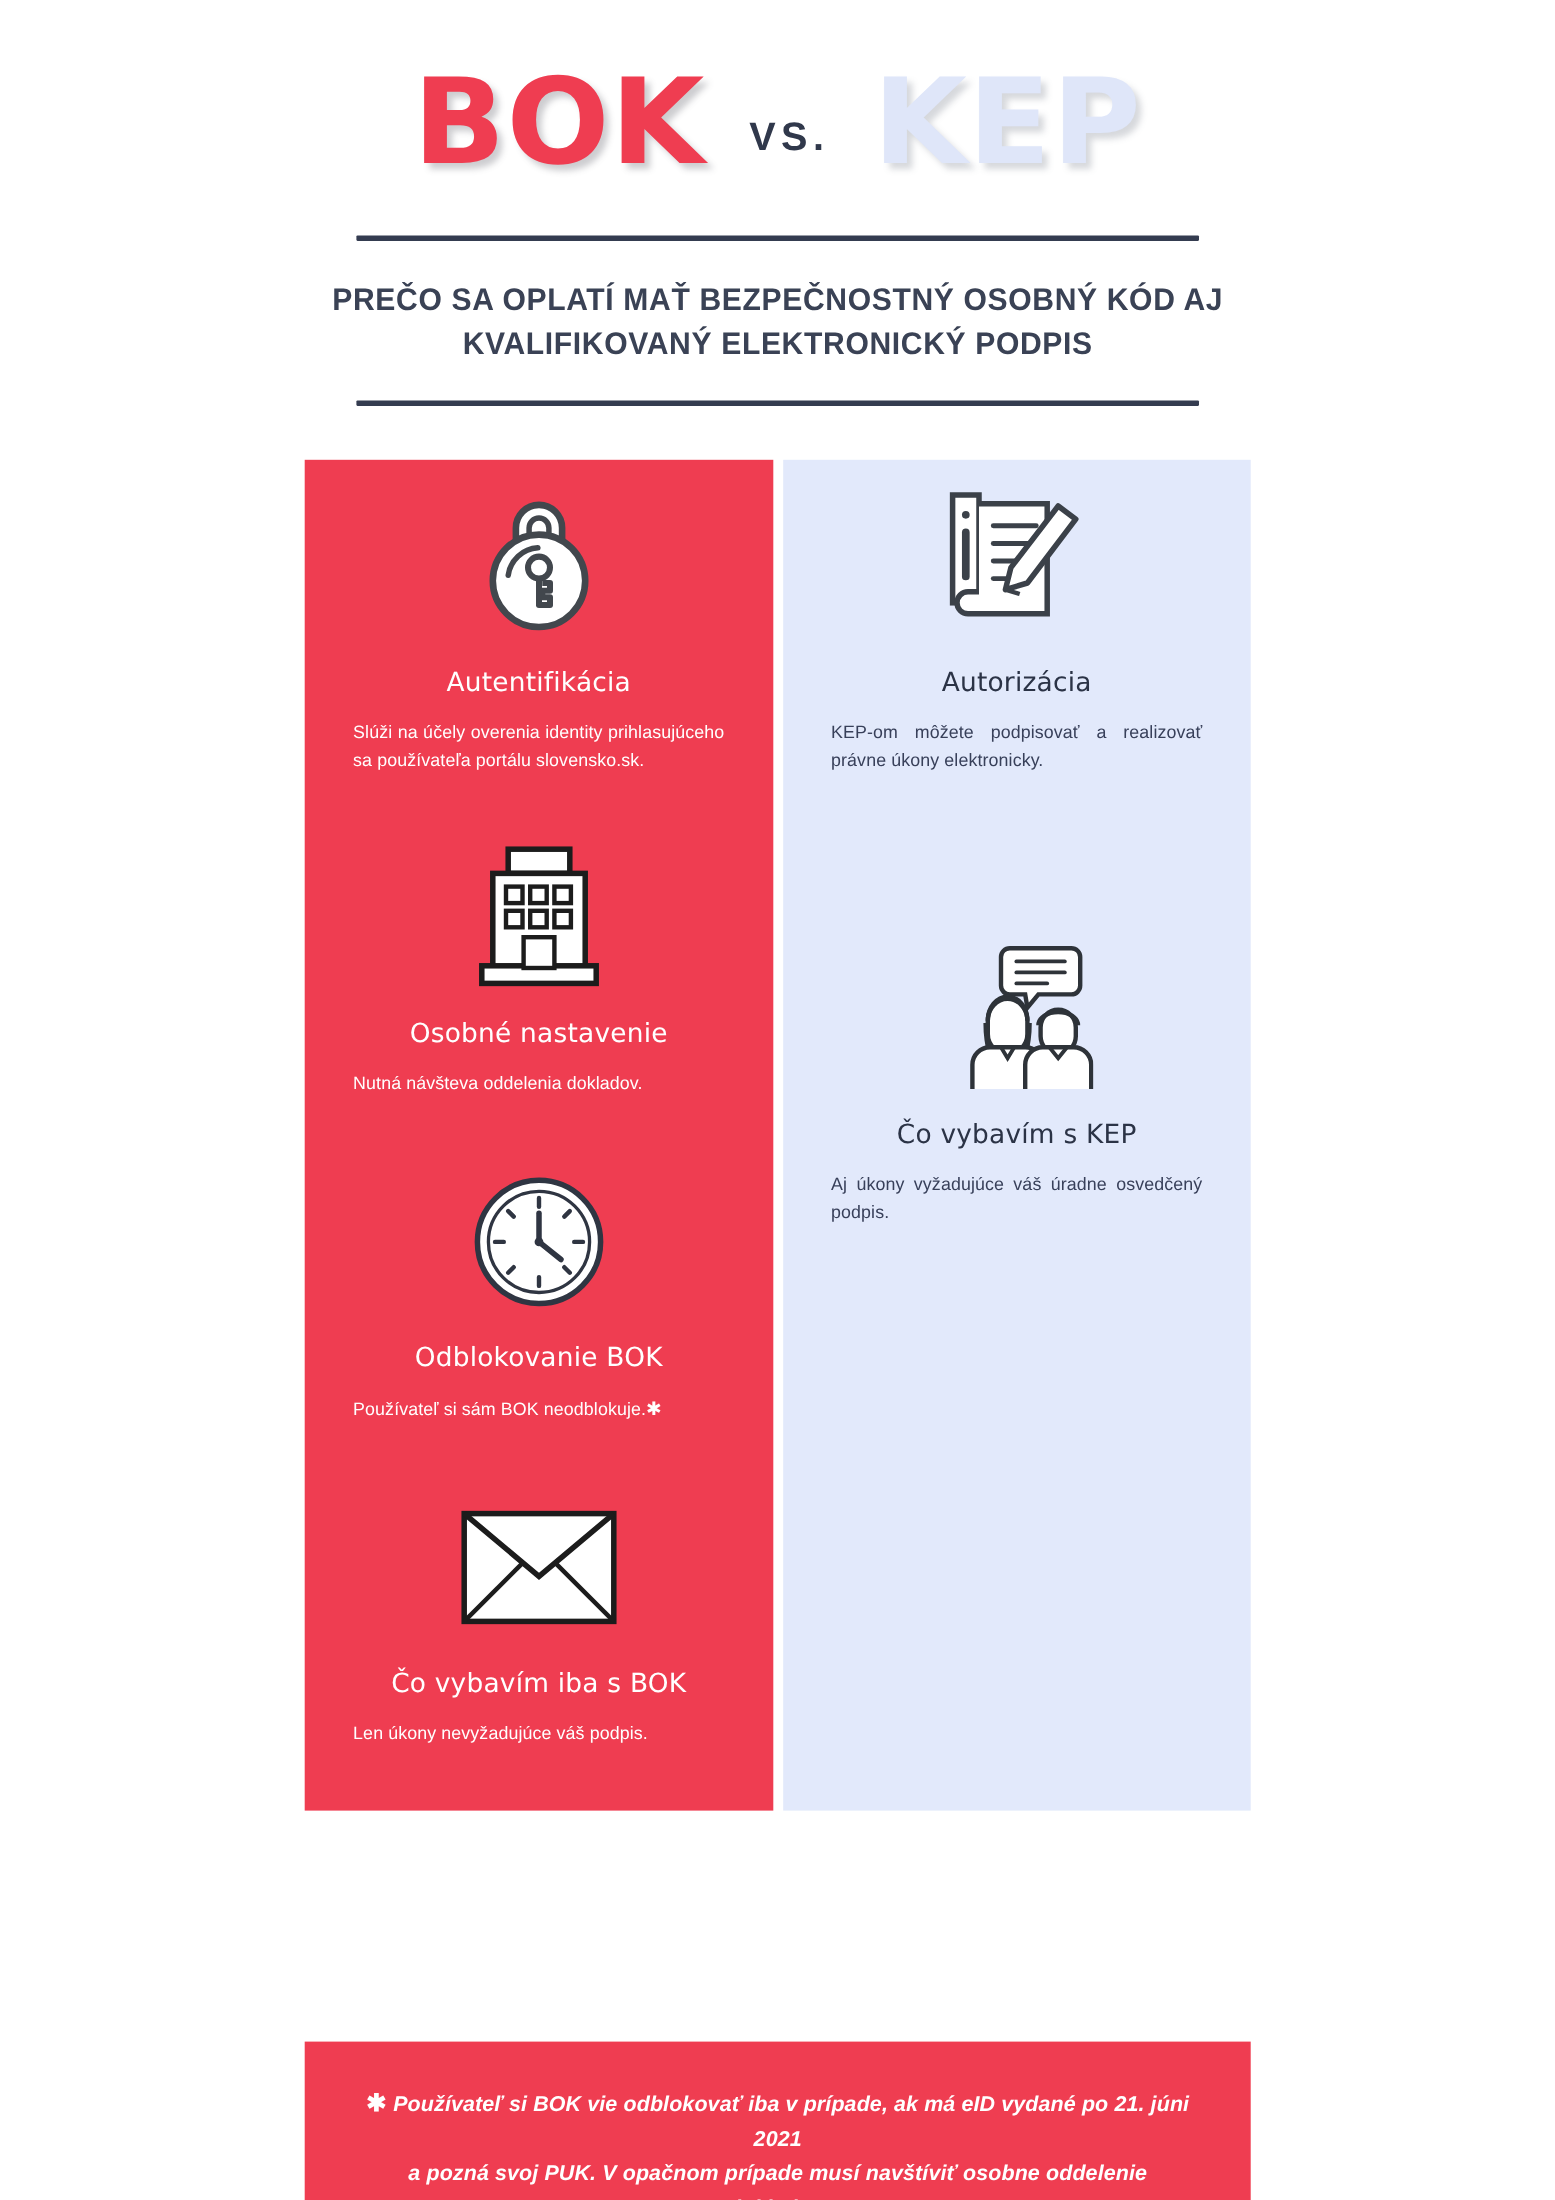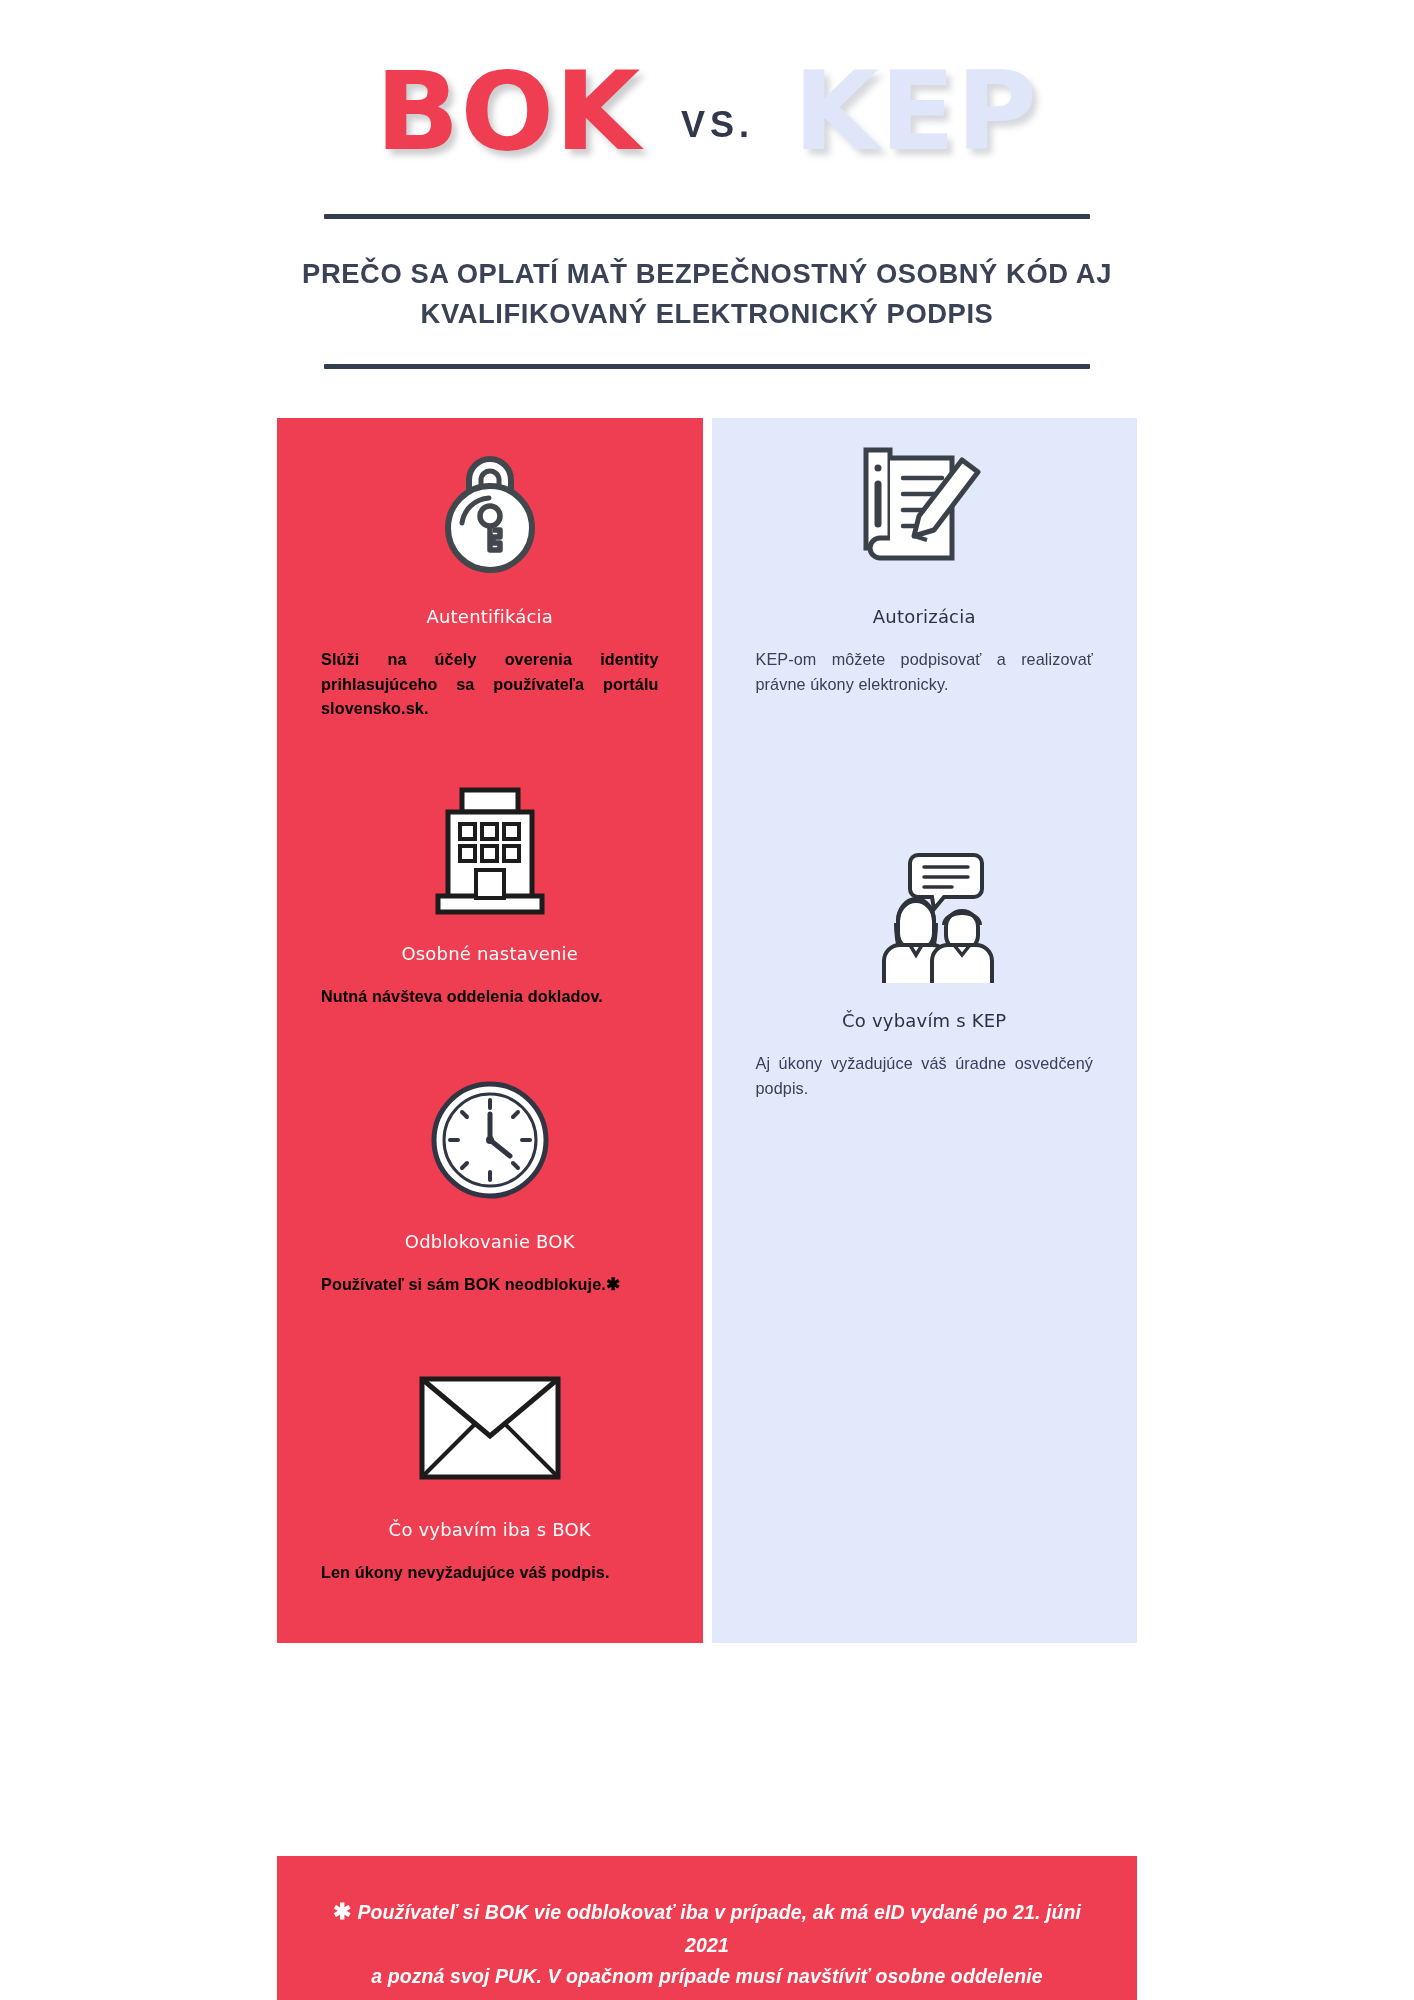--- a/index.html
+++ b/index.html
@@ -105,37 +105,37 @@
     align-items:center;
     justify-content:center;
   }
   .icon-wrap.tall{ height:182px; }
   .icon-wrap svg{ display:block; }
 
   .block-title{
     text-align:center;
     font-family:"DejaVu Sans", sans-serif;
     font-weight:normal;
-    font-size:18px;
+    font-size:24px;
     letter-spacing:0.2px;
     margin-top:6px;
   }
   .col-left .block-title{ color:#ffffff; }
   .col-right .block-title{ color:#2b3346; }
 
   .block-body{
     margin-top:20px;
     font-family:"Liberation Sans", sans-serif;
     font-size:16.2px;
     line-height:1.52;
     text-align:justify;
     letter-spacing:0.1px;
   }
   .block-body.center{ text-align:left; }
-  .col-left .block-body{ color:#000000;font-weight:bold; }
+  .col-left .block-body{ color:#ffffff; }
   .col-right .block-body{ color:#38405a; }
 
   .sect-gap{ height:46px; }
   .star{ font-size:17px; }
 
   
   .footnote{
     position:absolute;
     left:277px;
     top:1856px;

